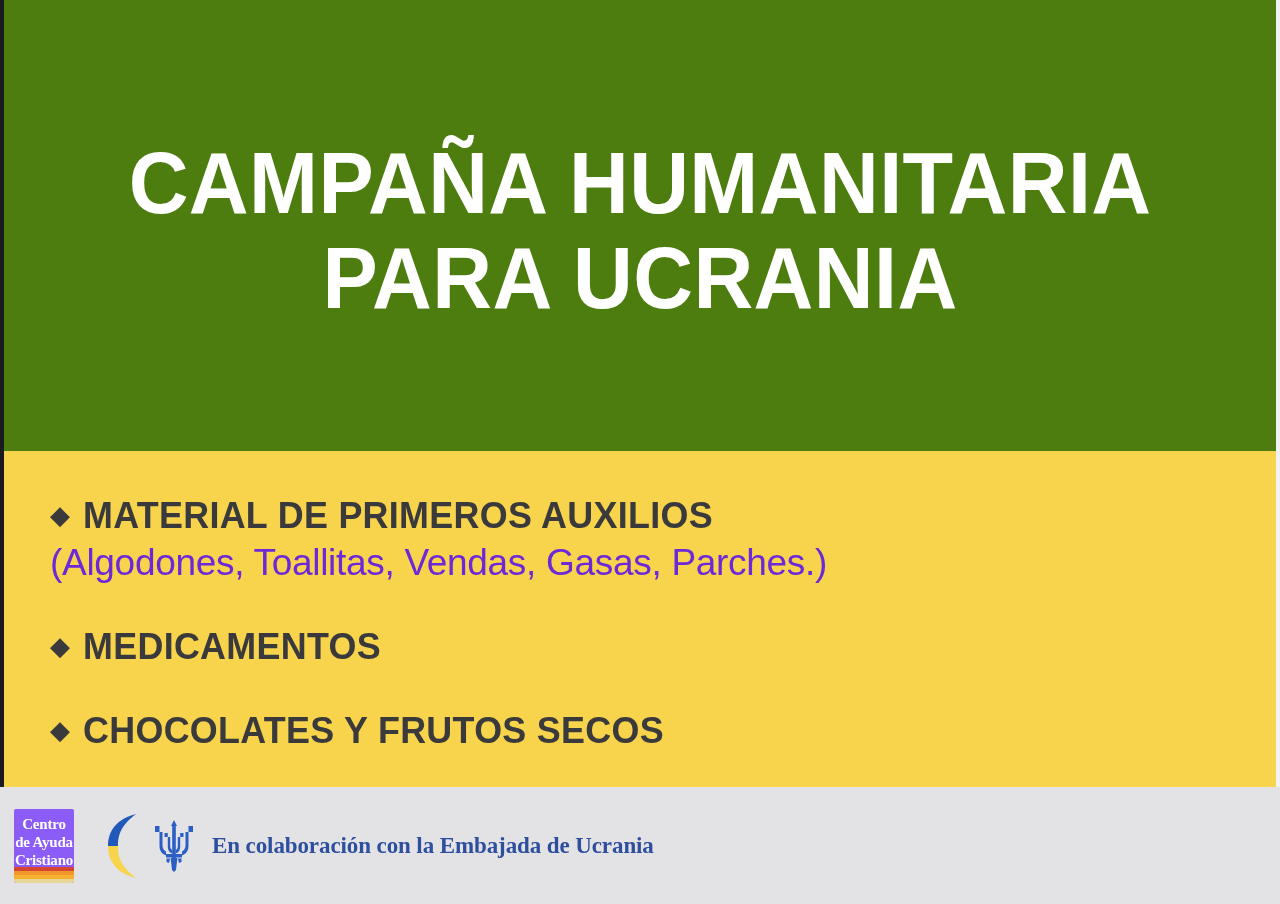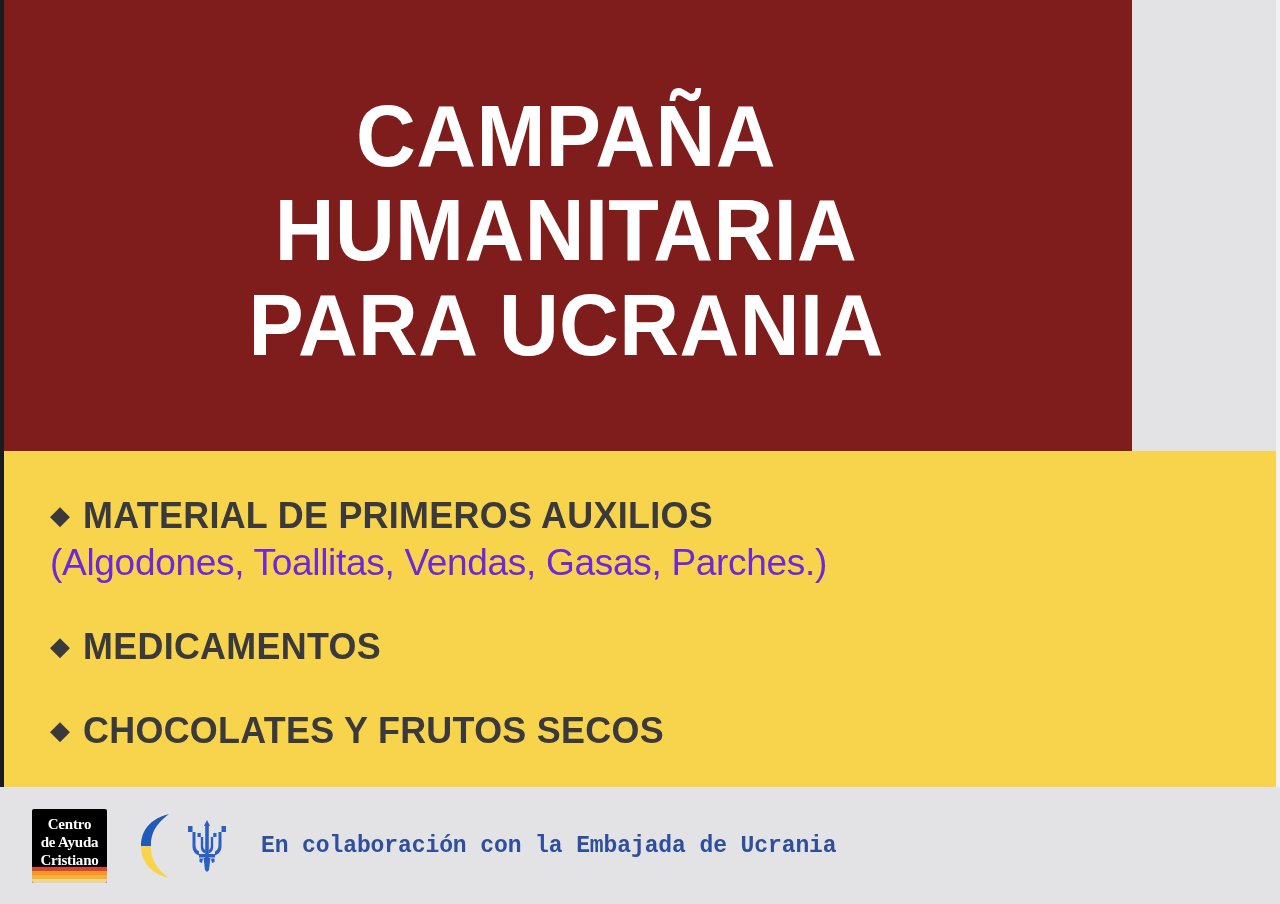--- a/index.html
+++ b/index.html
@@ -32,23 +32,23 @@
     right: 0; top: 0;
     width: 4px; height: 787px;
     background: #f2f2f4;
     z-index: 5;
   }
 
   
   .header {
     position: absolute;
     left: 0; top: 0;
-    width: 1132px;
+    width: 1280px;
     height: 451px;
-    background: #7f1d1d;
+    background: #4d7c0f;
     display: flex;
     align-items: center;
     justify-content: center;
   }
   .header-title {
     color: #ffffff;
     text-align: center;
     font-family: "Liberation Sans Narrow", "Liberation Sans", sans-serif;
     font-weight: bold;
     font-size: 88px;
@@ -113,24 +113,24 @@
     left: 0; top: 787px;
     width: 1280px;
     height: 117px;
     background: #e3e3e5;
     display: flex;
     align-items: center;
   }
 
   .logo-box {
     position: relative;
-    width: 75px;
+    width: 60px;
     height: 74px;
-    margin-left: 32px;
-    background: #000000;
+    margin-left: 14px;
+    background: #8b5cf6;
     border-radius: 2px;
     box-sizing: border-box;
     padding-top: 6px;
     overflow: hidden;
     flex: 0 0 auto;
   }
   .logo-text {
     color: #ffffff;
     font-family: "Liberation Serif", serif;
     font-weight: bold;
@@ -163,23 +163,23 @@
     flex: 0 0 auto;
   }
   .tryzub {
     width: 44px;
     height: 52px;
     margin-left: 10px;
     flex: 0 0 auto;
   }
 
   .collab-text {
-    margin-left: 32px;
+    margin-left: 16px;
     color: #2e4f9e;
-    font-family: Liberation Mono, monospace;
+    font-family: Liberation Serif, serif;
     font-weight: bold;
     font-size: 23px;
     letter-spacing: -0.1px;
   }
 </style>
 </head>
 <body>
 
 <div class="poster">
 

